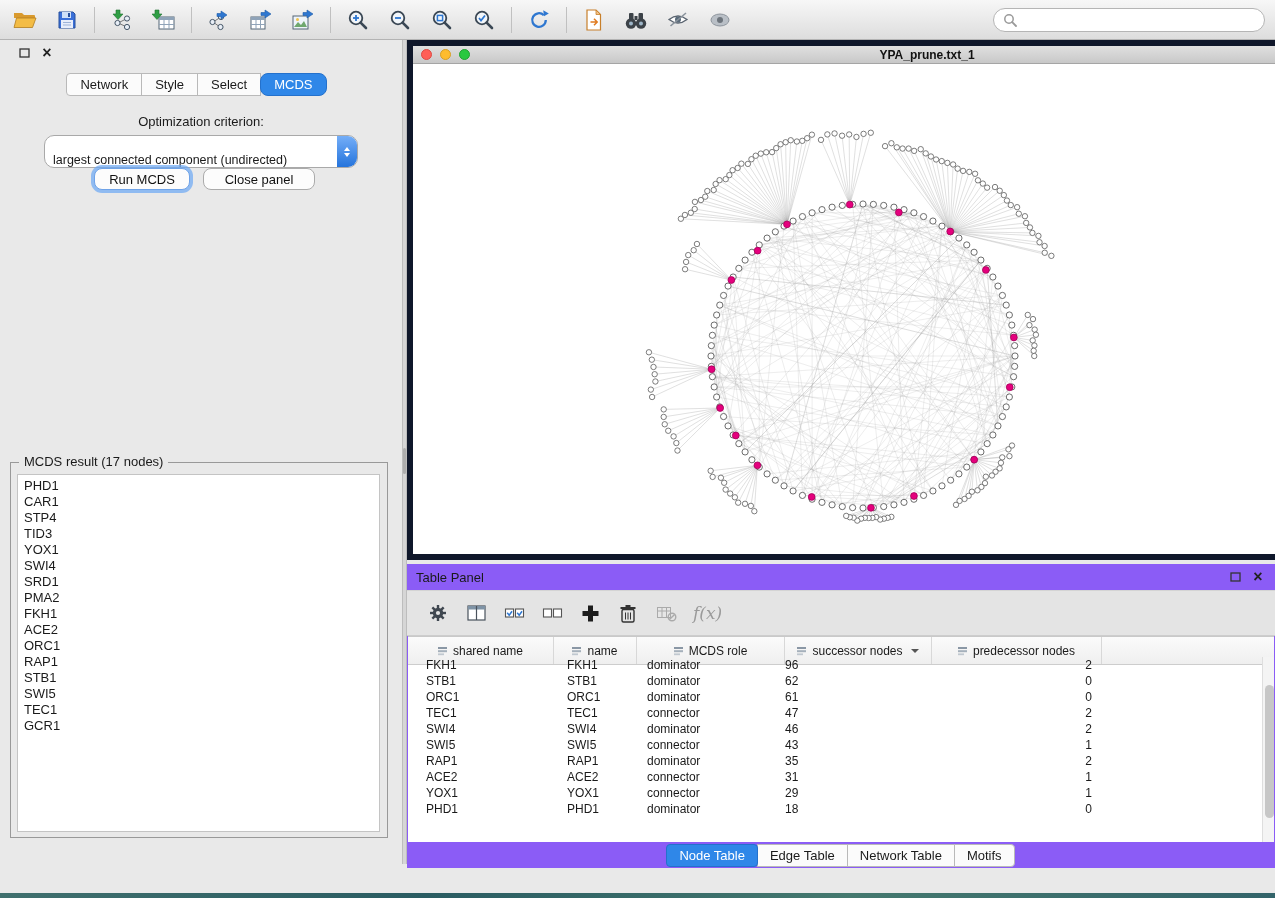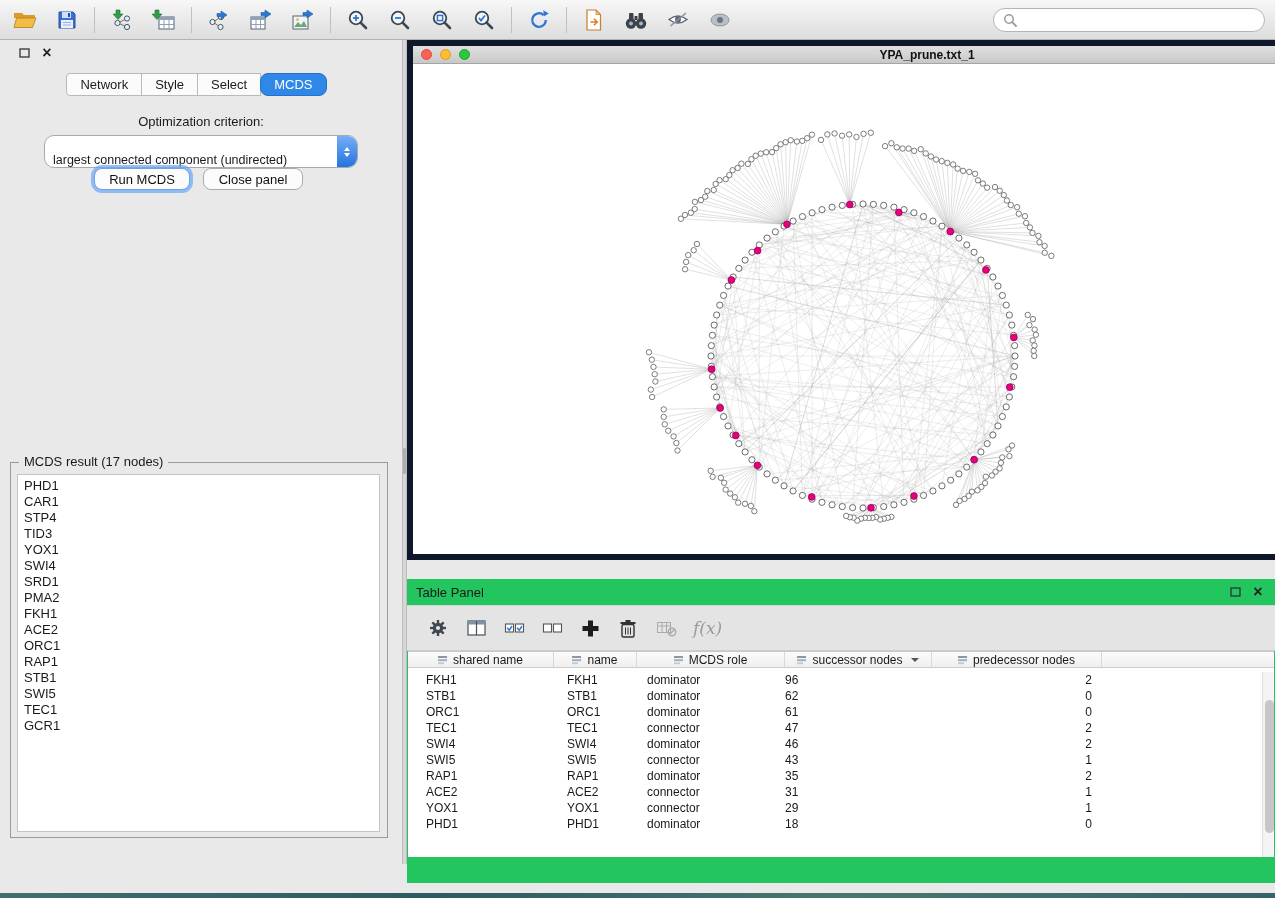--- a/index.html
+++ b/index.html
@@ -28,47 +28,47 @@
   .opt-label{position:absolute;top:74px;left:0;right:0;text-align:center;font-size:13px}
   .dropdown{position:absolute;top:95px;left:44px;width:314px;height:33px;background:#fff;border:1px solid #a9a9a9;border-radius:10px;display:flex;align-items:flex-end;overflow:hidden}
   .dd-text{flex:1;font-size:12.5px;padding-left:8px;white-space:nowrap}
   .dd-btn{width:20px;align-self:stretch;background:linear-gradient(#74aef8,#2574dc);display:flex;flex-direction:column;align-items:center;justify-content:center;gap:2px}
   .tri-up{width:0;height:0;border-left:3.5px solid transparent;border-right:3.5px solid transparent;border-bottom:4px solid #fff}
   .tri-dn{width:0;height:0;border-left:3.5px solid transparent;border-right:3.5px solid transparent;border-top:4px solid #fff}
   .cp-buttons{position:absolute;top:128px;left:0;width:402px;height:22px}
   .btn{position:absolute;height:22px;background:#fcfcfc;border:1px solid #ababab;border-radius:8px;font-size:13px;font-family:"Liberation Sans",sans-serif;color:#111}
   .btn.focus{box-shadow:0 0 0 3px rgba(106,166,244,.7);border-color:#6fa3e8}
   #run-btn{left:94px;width:96px}
-  #closepanel-btn{left:203px;width:100px}
+  #closepanel-btn{left:203px;width:112px}
   .result-box{position:absolute;left:10px;top:422px;width:378px;height:376px;border:1px solid #999}
   .group-legend{position:absolute;top:-9px;left:8px;background:#e9e9e9;padding:0 5px;font-size:13px}
   .result-list{position:absolute;left:6px;top:11px;right:7px;bottom:5px;background:#fff;border:1px solid #c4c4c4;padding:3px 0 0 6px;overflow:hidden}
   .result-item{font-size:13px;line-height:16px}
 
   
   .vsplitter{position:absolute;left:402px;top:40px;width:5px;height:824px;background:#d6d6d6;border-left:1px solid #bdbdbd;border-right:1px solid #bdbdbd}
   .splitter-handle{position:absolute;top:408px;left:0;width:3px;height:26px;background:#aeaeae;border-radius:2px}
 
   
   .net-frame{position:absolute;left:407px;top:40px;width:1040px;height:520px;border:6px solid #0f172a;background:#fff}
   .net-titlebar{height:18px;background:linear-gradient(#e0e0e0,#c8c8c8);border-bottom:1px solid #a5a5a5;position:relative;display:flex;align-items:center;justify-content:center;font-size:12px;font-weight:600;color:#111}
   .lights{position:absolute;left:8px;top:3px;display:flex;gap:8px}
   .light{width:11px;height:11px;border-radius:50%}
   .light.red{background:#ff5f57;border:1px solid #dd4a43}
   .light.yellow{background:#febc2e;border:1px solid #d79f24}
   .light.green{background:#28c840;border:1px solid #1ea231}
   .net-canvas{position:absolute;top:19px;left:0;right:0;bottom:0;background:#fff}
 
   
-  .table-panel{position:absolute;left:407px;top:579px;width:868px;height:304px;background:#22c55e}
+  .table-panel{position:absolute;left:407px;top:564px;width:868px;height:304px;background:#8b5cf6}
   .tp-toolbar{position:absolute;left:0;top:26px;right:0;height:46px;background:#e4e4e4;border-top:1px solid #d4d4d4;border-bottom:1px solid #cdcdcd;display:flex;align-items:center;padding-left:18px;gap:12px}
   .tico{width:26px;height:26px;display:flex;align-items:center;justify-content:center}
   .fx{font-family:"DejaVu Serif",serif;font-style:italic;color:#9a9a9a;font-size:17px;margin-left:2px}
   .ttable{position:absolute;left:1px;top:72px;right:1px;bottom:26px;background:#fff;border-top:1px solid #c9c9c9}
-  .thead{display:flex;height:16px;background:linear-gradient(#fbfbfb,#efefef);border-bottom:1px solid #cdcdcd}
+  .thead{display:flex;height:28px;background:linear-gradient(#fbfbfb,#efefef);border-bottom:1px solid #cdcdcd}
   .hcell{display:flex;align-items:center;justify-content:center;gap:5px;font-size:12px;border-right:1px solid #d8d8d8;position:relative}
   .hc1{width:146px}.hc2{width:83px}.hc3{width:148px}.hc4{width:147px}.hc5{width:170px}
   .hfill{flex:1;border-right:none}
   .hchev{width:0;height:0;border-left:4px solid transparent;border-right:4px solid transparent;border-top:4.5px solid #555;margin-left:3px}
   .tbody{position:absolute;top:20px;left:0;right:12px;bottom:0;overflow:hidden}
   .trow{display:flex;height:16px;align-items:center}
   .tcell{font-size:12px;white-space:nowrap;overflow:hidden}
   .c1{width:146px;padding-left:18px}
   .c2{width:83px;padding-left:13px}
   .c3{width:148px;padding-left:10px}
@@ -1113,17 +1113,23 @@
             <div class="tcell c2">PHD1</div>
             <div class="tcell c3">dominator</div>
             <div class="tcell c4">18</div>
             <div class="tcell c5">0</div>
           </div>
         </div>
       <div class="vscroll">
           <div class="thumb"></div>
         </div>
     </div>
+    <div class="tp-tabs">
+      <span class="tptab active">Node Table</span>
+      <span class="tptab">Edge Table</span>
+      <span class="tptab">Network Table</span>
+      <span class="tptab last">Motifs</span>
+    </div>
   </div>
 
   <div class="wallpaper"></div>
 
 </div>
 
 </body></html>

